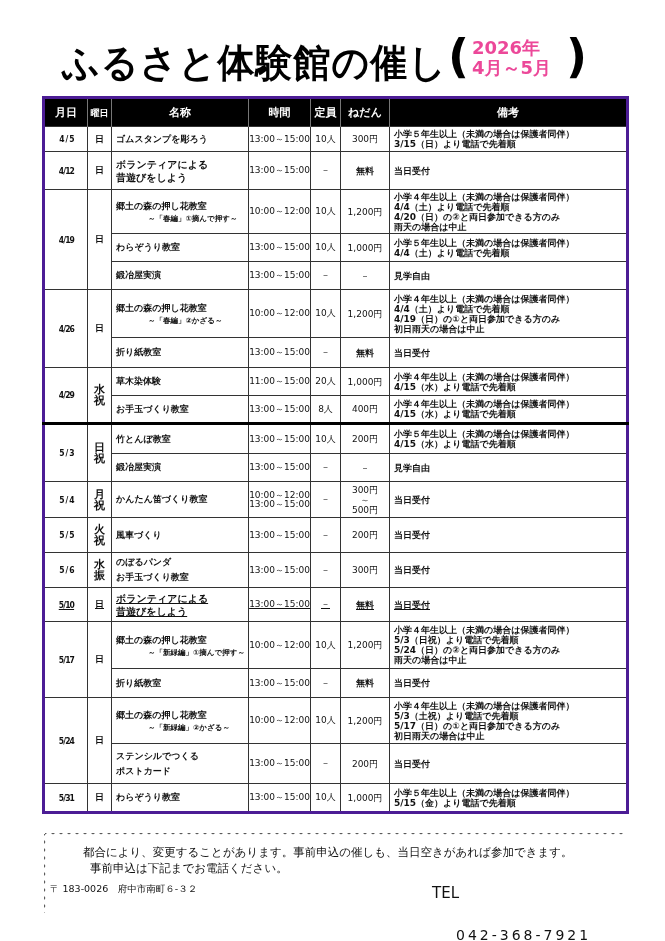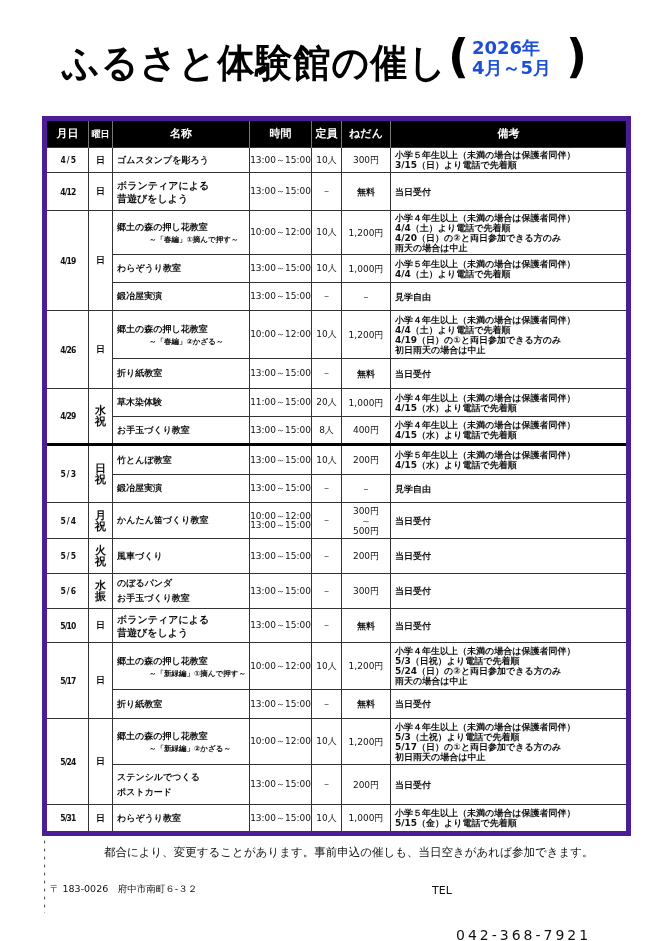--- a/index.html
+++ b/index.html
@@ -4,49 +4,49 @@
 <style>
   * { box-sizing: border-box; margin: 0; padding: 0; }
   html, body { width: 665px; height: 941px; background: #ffffff; overflow: hidden; }
   body { position: relative; font-family: "DejaVu Sans", sans-serif; color: #111; }
 
   .title-wrap { position: absolute; left: 0; top: 30px; width: 647px; height: 60px; }
   .title-main { position: absolute; left: 62px; top: 8px; font-size: 37px; font-weight: bold; letter-spacing: 1px; color: #000; white-space: nowrap; transform: scaleY(1.05); }
   .title-paren { position: absolute; top: 0px; font-size: 46px; font-weight: bold; color: #000; line-height: 52px; }
   .paren-open { left: 448px; }
   .paren-close { left: 566px; }
-  .title-period { position: absolute; left: 472px; top: 8px; font-weight: bold; color: #1d4ed8; line-height: 20px; }
+  .title-period { position: absolute; left: 472px; top: 8px; font-weight: bold; color: #ec4899; line-height: 20px; }
   .title-period .yr { font-size: 18px; white-space: nowrap; display: block; }
   .title-period .mo { font-size: 18px; white-space: nowrap; display: block; }
 
-  table.sched { position: absolute; left: 42px; top: 116px; width: 584px; border-collapse: collapse; table-layout: fixed; border: 5px solid #4c1d95; }
+  table.sched { position: absolute; left: 42px; top: 96px; width: 584px; border-collapse: collapse; table-layout: fixed; border: 3px solid #4c1d95; }
   table.sched th { background: #000; color: #fff; font-size: 11px; font-weight: bold; height: 29px; text-align: center; border-left: 1px solid #777; line-height: 12px; }
   table.sched th:first-child { border-left: none; }
   table.sched td { border: 1px solid #333; font-size: 9px; vertical-align: middle; }
   td.date { font-size: 19px; font-weight: bold; text-align: center; letter-spacing: -1px; white-space: nowrap; transform: scaleX(0.85); }
   td.dow { font-size: 14px; font-weight: bold; text-align: center; line-height: 13px; }
   td.dow.small { font-size: 11px; line-height: 11px; }
   td.name { padding-left: 4px; font-weight: bold; font-size: 14px; line-height: 15px; white-space: nowrap; overflow: hidden; }
   td.name.sm { font-size: 10px; line-height: 13px; }
   td.name .sub { display: block; font-size: 7.5px; font-weight: bold; line-height: 10px; margin-left: 32px; }
   td.time { text-align: right; font-size: 8.5px; white-space: nowrap; line-height: 9px; }
   td.cap { text-align: center; font-size: 10px; }
   td.price { text-align: center; font-size: 10px; white-space: nowrap; line-height: 10px; }
   td.price.free { font-weight: bold; }
   td.note { padding-left: 4px; font-size: 8px; font-weight: bold; line-height: 10px; white-space: nowrap; overflow: hidden; }
   tr.dash-top td.sub-cell { border-top: 1px dotted #999; }
   tr.month-break td { border-top: 3px solid #000; }
 
   .notice { position: absolute; left: 44px; top: 833px; width: 580px; height: 80px; }
   .notice svg { position: absolute; left: 0; top: 0; }
-  .notice .line1 { position: absolute; left: 60px; top: 12px; font-size: 11.5px; white-space: nowrap; }
+  .notice .line1 { position: absolute; left: 39px; top: 12px; font-size: 11.5px; white-space: nowrap; }
   .notice .line2 { position: absolute; left: 46px; top: 28px; font-size: 11.5px; white-space: nowrap; }
   .notice .addr { position: absolute; left: 6px; top: 50px; font-size: 9.5px; white-space: nowrap; }
   .notice .museum { position: absolute; left: 177px; top: 43px; font-size: 19px; font-weight: bold; white-space: nowrap; }
-  .notice .tel-label { position: absolute; left: 388px; top: 51px; font-size: 11px; }
+  .notice .tel-label { position: absolute; left: 388px; top: 51px; font-size: 15px; }
   .notice .tel { position: absolute; left: 412px; top: 46px; font-size: 14px; font-weight: normal; letter-spacing: 3px; white-space: nowrap; margin-top: 48px; }
 </style>
 </head>
 <body>
 
 <div class="title-wrap">
   <div class="title-main">ふるさと体験館の催し</div>
   <div class="title-paren paren-open">(</div>
   <div class="title-period">
     <span class="yr">2026年</span>
@@ -186,21 +186,21 @@
       </tr>
       <tr style="height: 35px;">
         <td class="date" rowspan="1">5 / 6</td>
         <td class="dow small" rowspan="1"><span>水</span><br><span>振</span></td>
         <td class="name sub-cell"><span>のぼるパンダ</span><br><span>お手玉づくり教室</span></td>
         <td class="time sub-cell"><span>13:00～15:00</span></td>
         <td class="cap sub-cell">－</td>
         <td class="price sub-cell"><span>300円</span></td>
         <td class="note sub-cell"><span>当日受付</span></td>
       </tr>
-      <tr style="height: 34px;">
+      <tr style="height: 34px; text-decoration: underline;">
         <td class="date" rowspan="1">5/10</td>
         <td class="dow" rowspan="1">日</td>
         <td class="name sm sub-cell"><span>ボランティアによる</span><br><span>昔遊びをしよう</span></td>
         <td class="time sub-cell"><span>13:00～15:00</span></td>
         <td class="cap sub-cell">－</td>
         <td class="price sub-cell free"><span>無料</span></td>
         <td class="note sub-cell"><span>当日受付</span></td>
       </tr>
       <tr style="height: 47px;">
         <td class="date" rowspan="2">5/17</td>
@@ -244,16 +244,17 @@
         <td class="note sub-cell"><span>小学５年生以上（未満の場合は保護者同伴）</span><br><span>5/15（金）より電話で先着順</span></td>
       </tr>
     </tbody>
 </table>
 
 <div class="notice">
   <svg width="580" height="80" viewBox="0 0 580 80">
     <path id="wavy" d="M1 1 q 4 -4 8 0 q 4 -4 8 0 q 4 -4 8 0 q 4 -4 8 0 q 4 -4 8 0 q 4 -4 8 0 q 4 -4 8 0 q 4 -4 8 0 q 4 -4 8 0 q 4 -4 8 0 q 4 -4 8 0 q 4 -4 8 0 q 4 -4 8 0 q 4 -4 8 0 q 4 -4 8 0 q 4 -4 8 0 q 4 -4 8 0 q 4 -4 8 0 q 4 -4 8 0 q 4 -4 8 0 q 4 -4 8 0 q 4 -4 8 0 q 4 -4 8 0 q 4 -4 8 0 q 4 -4 8 0 q 4 -4 8 0 q 4 -4 8 0 q 4 -4 8 0 q 4 -4 8 0 q 4 -4 8 0 q 4 -4 8 0 q 4 -4 8 0 q 4 -4 8 0 q 4 -4 8 0 q 4 -4 8 0 q 4 -4 8 0 q 4 -4 8 0 q 4 -4 8 0 q 4 -4 8 0 q 4 -4 8 0 q 4 -4 8 0 q 4 -4 8 0 q 4 -4 8 0 q 4 -4 8 0 q 4 -4 8 0 q 4 -4 8 0 q 4 -4 8 0 q 4 -4 8 0 q 4 -4 8 0 q 4 -4 8 0 q 4 -4 8 0 q 4 -4 8 0 q 4 -4 8 0 q 4 -4 8 0 q 4 -4 8 0 q 4 -4 8 0 q 4 -4 8 0 q 4 -4 8 0 q 4 -4 8 0 q 4 -4 8 0 q 4 -4 8 0 q 4 -4 8 0 q 4 -4 8 0 q 4 -4 8 0 q 4 -4 8 0 q 4 -4 8 0 q 4 -4 8 0 q 4 -4 8 0 q 4 -4 8 0 q 4 -4 8 0 q 4 -4 8 0 q 4 -4 8 0 q 4 -4 8 0 q 4 4 0 8 q 4 4 0 8 q 4 4 0 8 q 4 4 0 8 q 4 4 0 8 q 4 4 0 8 q 4 4 0 8 q 4 4 0 8 q 4 4 0 8 q 4 4 0 8 q -4 4 -8 0 q -4 4 -8 0 q -4 4 -8 0 q -4 4 -8 0 q -4 4 -8 0 q -4 4 -8 0 q -4 4 -8 0 q -4 4 -8 0 q -4 4 -8 0 q -4 4 -8 0 q -4 4 -8 0 q -4 4 -8 0 q -4 4 -8 0 q -4 4 -8 0 q -4 4 -8 0 q -4 4 -8 0 q -4 4 -8 0 q -4 4 -8 0 q -4 4 -8 0 q -4 4 -8 0 q -4 4 -8 0 q -4 4 -8 0 q -4 4 -8 0 q -4 4 -8 0 q -4 4 -8 0 q -4 4 -8 0 q -4 4 -8 0 q -4 4 -8 0 q -4 4 -8 0 q -4 4 -8 0 q -4 4 -8 0 q -4 4 -8 0 q -4 4 -8 0 q -4 4 -8 0 q -4 4 -8 0 q -4 4 -8 0 q -4 4 -8 0 q -4 4 -8 0 q -4 4 -8 0 q -4 4 -8 0 q -4 4 -8 0 q -4 4 -8 0 q -4 4 -8 0 q -4 4 -8 0 q -4 4 -8 0 q -4 4 -8 0 q -4 4 -8 0 q -4 4 -8 0 q -4 4 -8 0 q -4 4 -8 0 q -4 4 -8 0 q -4 4 -8 0 q -4 4 -8 0 q -4 4 -8 0 q -4 4 -8 0 q -4 4 -8 0 q -4 4 -8 0 q -4 4 -8 0 q -4 4 -8 0 q -4 4 -8 0 q -4 4 -8 0 q -4 4 -8 0 q -4 4 -8 0 q -4 4 -8 0 q -4 4 -8 0 q -4 4 -8 0 q -4 4 -8 0 q -4 4 -8 0 q -4 4 -8 0 q -4 4 -8 0 q -4 4 -8 0 q -4 4 -8 0 q -4 4 -8 0 q -4 -4 0 -8 q -4 -4 0 -8 q -4 -4 0 -8 q -4 -4 0 -8 q -4 -4 0 -8 q -4 -4 0 -8 q -4 -4 0 -8 q -4 -4 0 -8 q -4 -4 0 -8 q -4 -4 0 -8" fill="none" stroke="#444" stroke-width="1"></path>
   </svg>
   <div class="line1">都合により、変更することがあります。事前申込の催しも、当日空きがあれば参加できます。</div>
+  <div class="line2">事前申込は下記までお電話ください。</div>
   <div class="addr">〒 183-0026　府中市南町６‐３２</div>
   <div class="tel-label">TEL</div>
   <div class="tel">042-368-7921</div>
 </div>
 
 </body></html>

